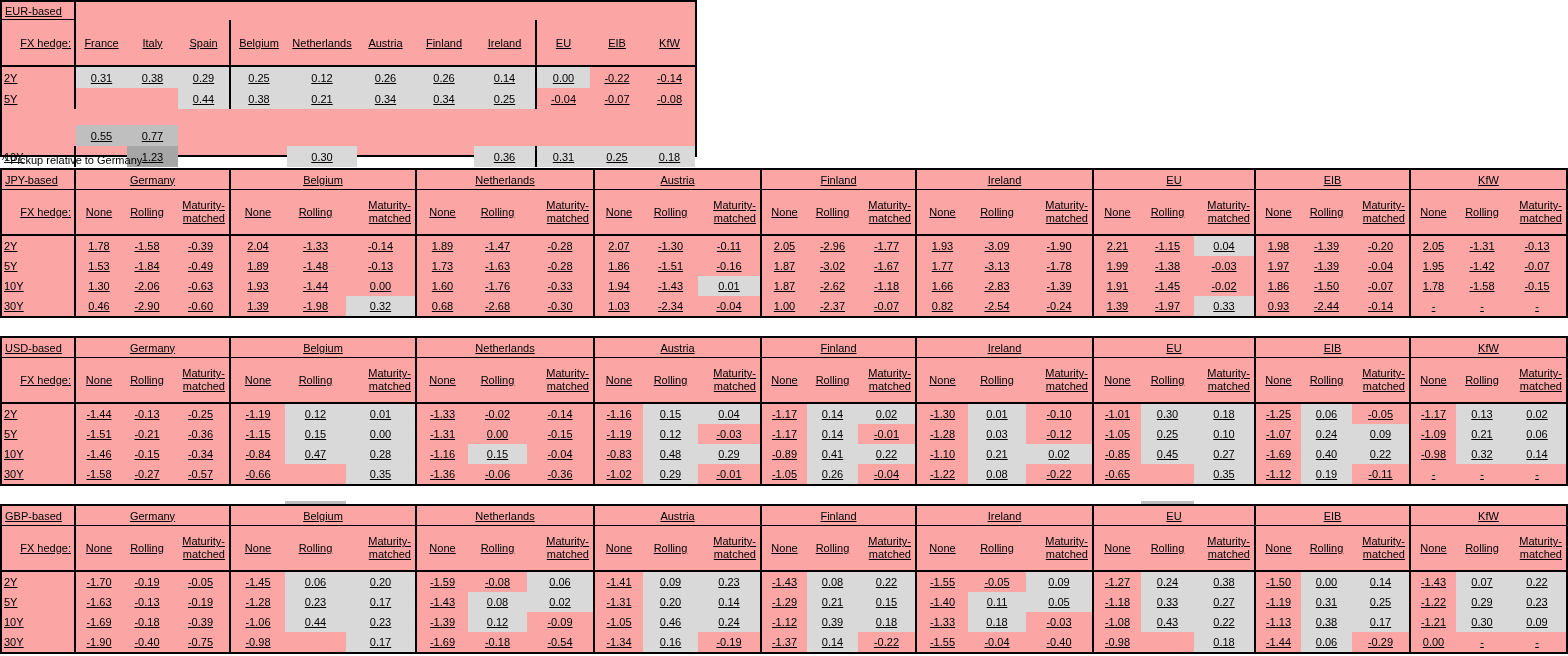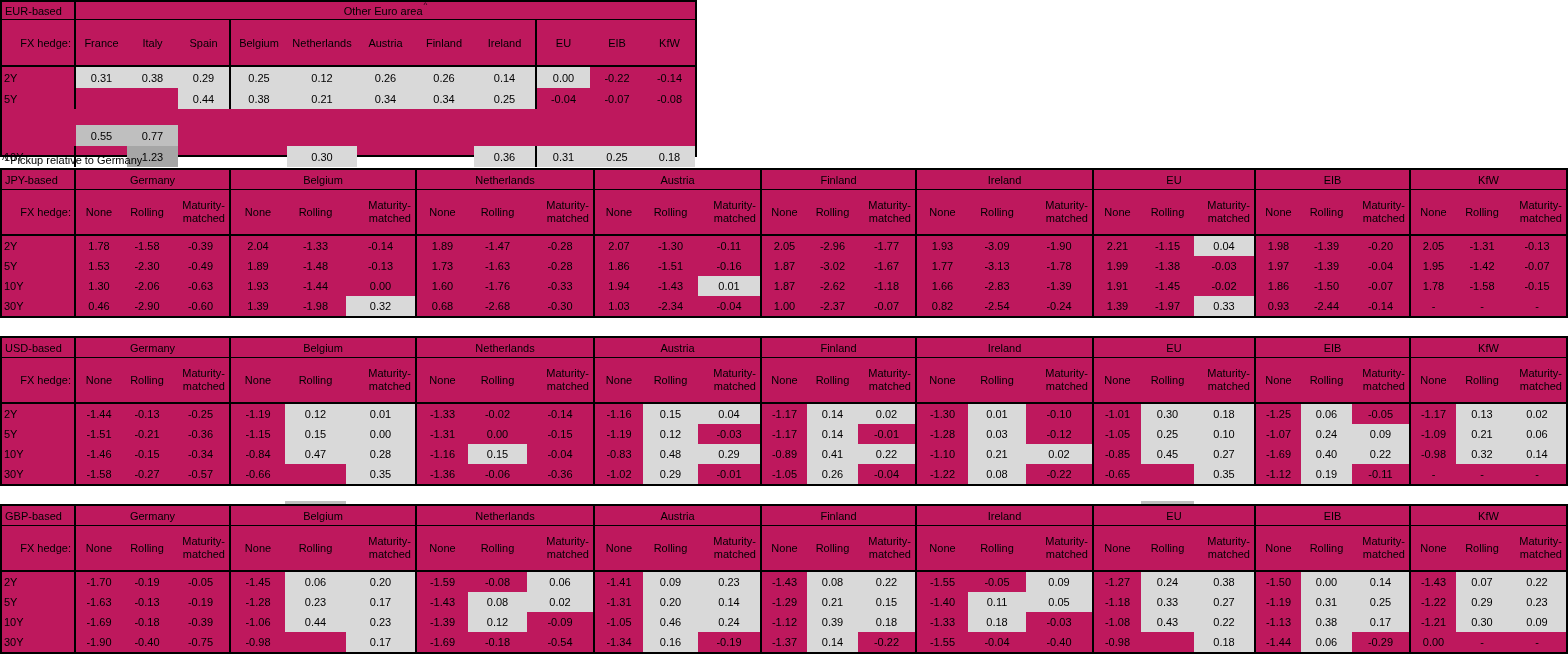--- a/index.html
+++ b/index.html
@@ -1,18 +1,18 @@
 <!DOCTYPE html>
 <html><head>
 <meta charset="utf-8">
 <style>
   html,body{margin:0;padding:0;background:#fff;}
   .page{position:relative;width:1568px;height:656px;background:#ffffff;
         font-family:"Liberation Sans",sans-serif;font-size:11px;color:#000;overflow:hidden;}
-  .tbl{position:absolute;border:2px solid #000;box-sizing:border-box;background:#be185d;}
+  .tbl{position:absolute;border:2px solid #000;box-sizing:border-box;background:#fca5a5;text-decoration:underline;}
   .row{display:flex;}
   .cell{box-sizing:border-box;display:flex;align-items:center;justify-content:center;
         flex:0 0 auto;overflow:hidden;line-height:12px;}
   .h1{height:18px;border-bottom:1px solid #000;}
   .fx .h1{height:20px;border-bottom:1px solid #000;}
   .h2{height:47px;border-bottom:2px solid #000;}
   .fx .h2{height:46px;border-bottom:2px solid #000;}
   .dr{height:21px;}
   .fx .dr{height:20px;}
   .lblcol{width:74px;border-right:2px solid #000;justify-content:flex-start;padding-left:3px;}
@@ -30,24 +30,20 @@
   #tbl-usd{top:336px;left:0;width:1568px;height:150px;}
   #tbl-gbp{top:504px;left:0;width:1568px;height:150px;}
 </style>
 </head>
 <body>
 
 <div class="page">
   <div id="tbl-eur" class="tbl eur">
       <div class="row">
         <div class="cell h1 lblcol">EUR-based</div>
-        <div class="cell h1" style="width: 619px;">
-          <div class="" style="display: inline;">Other Euro area</div>
-          <div class="sup" style="display: inline;">^</div>
-        </div>
       </div>
       <div class="row">
         <div class="cell h2 corner">FX hedge:</div>
         <div class="cell h2" style="width: 51px;">France</div>
         <div class="cell h2" style="width: 51px;">Italy</div>
         <div class="cell h2" style="width: 51px;">Spain</div>
         <div class="cell h2 gstart" style="width: 58px;">Belgium</div>
         <div class="cell h2" style="width: 70px;">Netherlands</div>
         <div class="cell h2" style="width: 57px;">Austria</div>
         <div class="cell h2" style="width: 60px;">Finland</div>
@@ -183,21 +179,21 @@
         <div class="cell dr gstart" style="width: 47px;">1.98</div>
         <div class="cell dr" style="width: 51px;">-1.39</div>
         <div class="cell dr" style="width: 57px;">-0.20</div>
         <div class="cell dr gstart" style="width: 47px;">2.05</div>
         <div class="cell dr" style="width: 52px;">-1.31</div>
         <div class="cell dr" style="width: 58px;">-0.13</div>
       </div>
       <div class="row">
         <div class="cell dr rowlbl">5Y</div>
         <div class="cell dr" style="width: 46px;">1.53</div>
-        <div class="cell dr" style="width: 50px;">-2.30</div>
+        <div class="cell dr" style="width: 50px;">-1.84</div>
         <div class="cell dr" style="width: 57px;">-0.49</div>
         <div class="cell dr gstart" style="width: 56px;">1.89</div>
         <div class="cell dr" style="width: 61px;">-1.48</div>
         <div class="cell dr" style="width: 69px;">-0.13</div>
         <div class="cell dr gstart" style="width: 53px;">1.73</div>
         <div class="cell dr" style="width: 59px;">-1.63</div>
         <div class="cell dr" style="width: 66px;">-0.28</div>
         <div class="cell dr gstart" style="width: 50px;">1.86</div>
         <div class="cell dr" style="width: 55px;">-1.51</div>
         <div class="cell dr" style="width: 62px;">-0.16</div>

